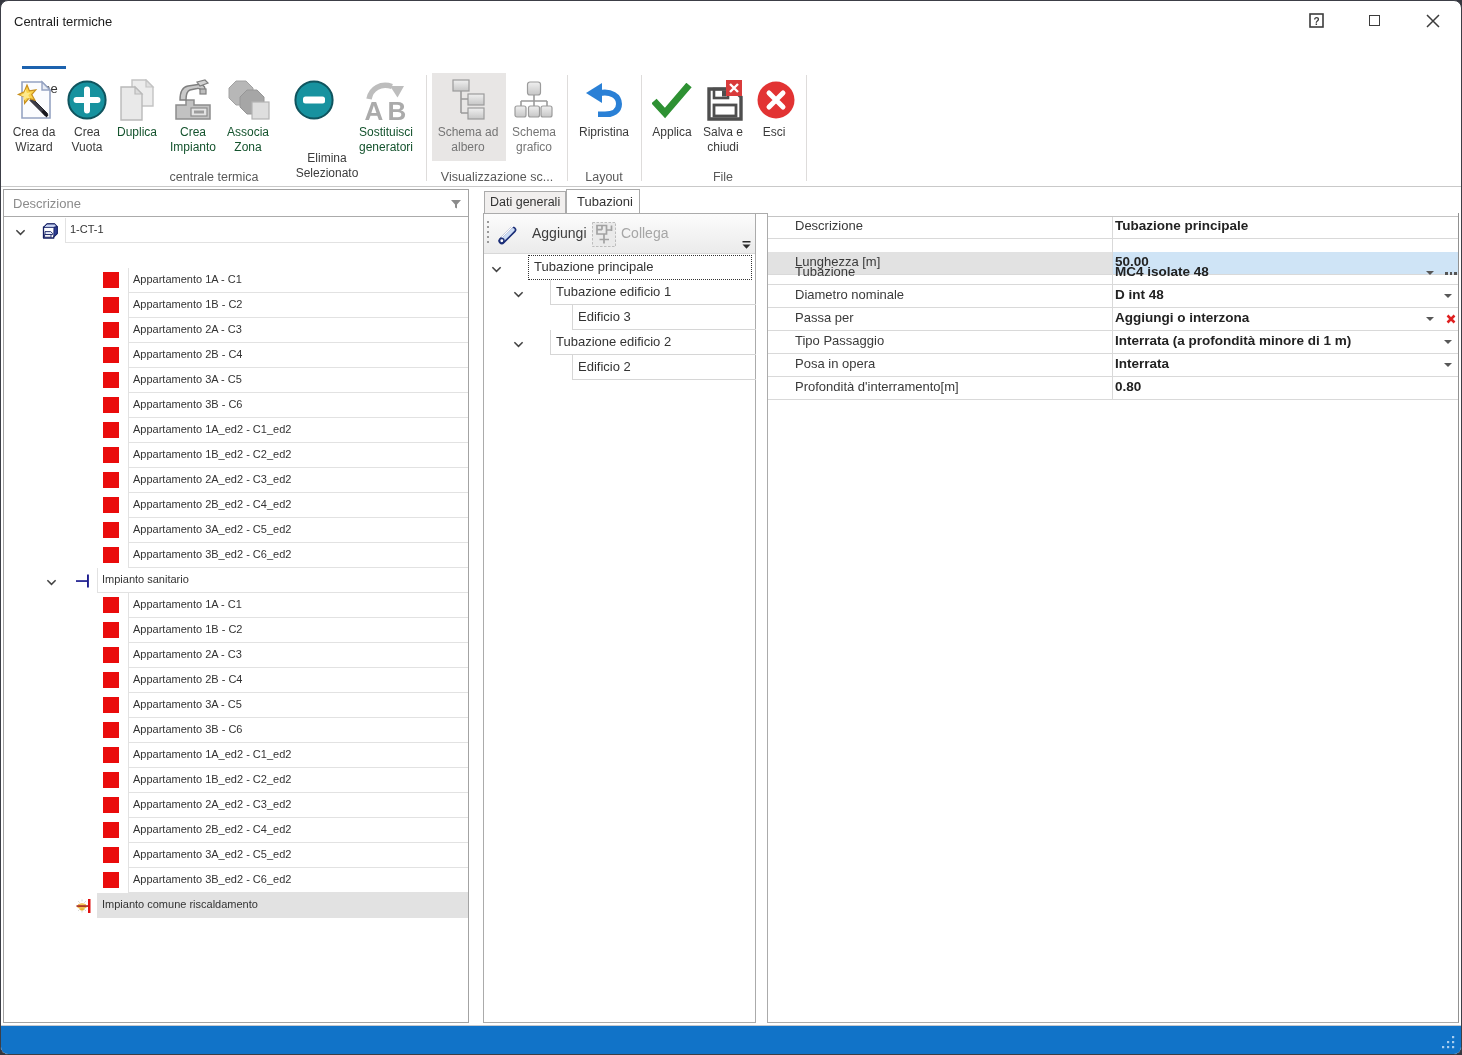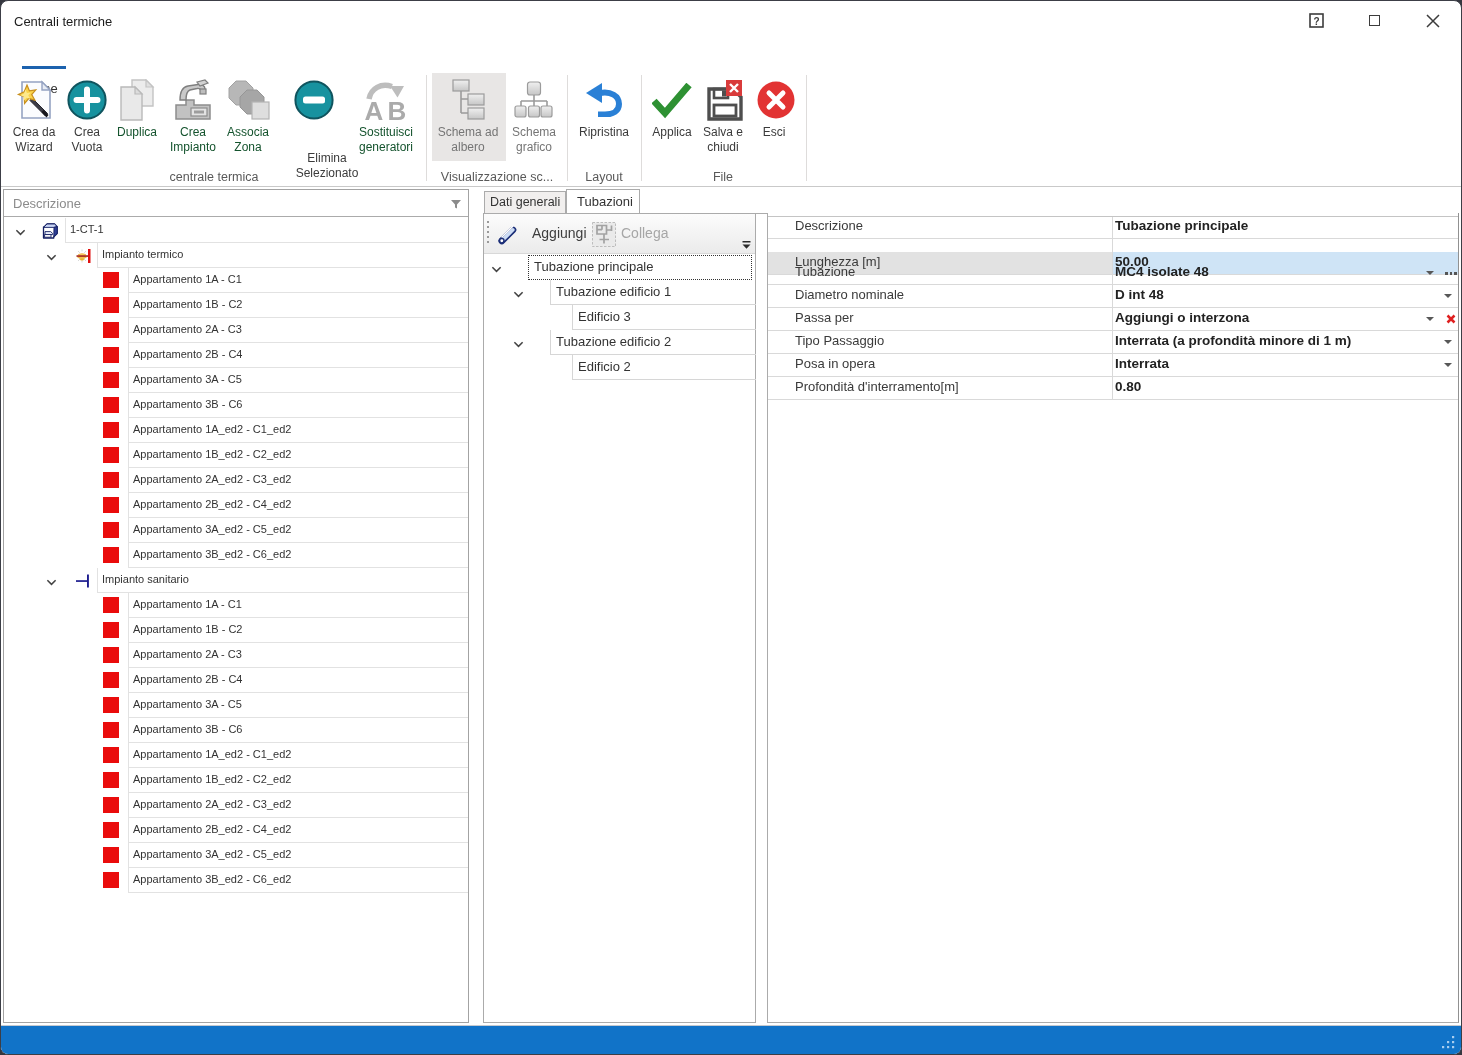--- a/index.html
+++ b/index.html
@@ -176,167 +176,165 @@
           </svg>
 <svg class="abs" style="left:37px; top:5px;" width="17" height="16" viewBox="0 0 17 16">
 <path d="M3 4 L6 1 H13.5 L16.2 3.6 V10.5 L12.8 13.8 V15 H2.5 V4 Z" fill="#ffffff" stroke="#141f63" stroke-width="1.3" stroke-linejoin="round"></path>
 <path d="M3 4 L6 1 H13.5 L16.2 3.6 L13 4.4 H3 Z" fill="#c9d5f5" stroke="#141f63" stroke-width="0.9"></path>
 <path d="M13 4.4 L16.2 3.6 V10.5 L12.8 13.8 Z" fill="#2e3f96" stroke="#141f63" stroke-width="0.9"></path>
 <path d="M4 8.6 H9.6 L11.6 10.4 V11.6 H4 Z" fill="#e8eefc" stroke="#141f63" stroke-width="0.9"></path>
 <rect x="3.6" y="11.6" width="6.4" height="2.6" fill="#fff" stroke="#141f63" stroke-width="0.9"></rect>
 </svg>
 <div class="txt" style="left:66px; top:-1px; line-height:25px;">1-CT-1</div>
 </div>
-<div class="trow" style="left:0; top:25px; width:464px;">
+<div class="trow" style="left:0; top:50px; width:464px;">
+<div class="cell" style="left:124px; width:340px;"></div>
+<div class="abs" style="left:99px; top:4px; width:16px; height:16px; background:#ea0c0c;"></div>
+<div class="txt" style="left:129px; top:-1px; line-height:25px;">Appartamento 1A - C1</div>
+</div>
+<div class="trow" style="left:0; top:75px; width:464px;">
+<div class="cell" style="left:124px; width:340px;"></div>
+<div class="abs" style="left:99px; top:4px; width:16px; height:16px; background:#ea0c0c;"></div>
+<div class="txt" style="left:129px; top:-1px; line-height:25px;">Appartamento 1B - C2</div>
+</div>
+<div class="trow" style="left:0; top:100px; width:464px;">
+<div class="cell" style="left:124px; width:340px;"></div>
+<div class="abs" style="left:99px; top:4px; width:16px; height:16px; background:#ea0c0c;"></div>
+<div class="txt" style="left:129px; top:-1px; line-height:25px;">Appartamento 2A - C3</div>
+</div>
+<div class="trow" style="left:0; top:125px; width:464px;">
+<div class="cell" style="left:124px; width:340px;"></div>
+<div class="abs" style="left:99px; top:4px; width:16px; height:16px; background:#ea0c0c;"></div>
+<div class="txt" style="left:129px; top:-1px; line-height:25px;">Appartamento 2B - C4</div>
+</div>
+<div class="trow" style="left:0; top:150px; width:464px;">
+<div class="cell" style="left:124px; width:340px;"></div>
+<div class="abs" style="left:99px; top:4px; width:16px; height:16px; background:#ea0c0c;"></div>
+<div class="txt" style="left:129px; top:-1px; line-height:25px;">Appartamento 3A - C5</div>
+</div>
+<div class="trow" style="left:0; top:175px; width:464px;">
+<div class="cell" style="left:124px; width:340px;"></div>
+<div class="abs" style="left:99px; top:4px; width:16px; height:16px; background:#ea0c0c;"></div>
+<div class="txt" style="left:129px; top:-1px; line-height:25px;">Appartamento 3B - C6</div>
+</div>
+<div class="trow" style="left:0; top:200px; width:464px;">
+<div class="cell" style="left:124px; width:340px;"></div>
+<div class="abs" style="left:99px; top:4px; width:16px; height:16px; background:#ea0c0c;"></div>
+<div class="txt" style="left:129px; top:-1px; line-height:25px;">Appartamento 1A_ed2 - C1_ed2</div>
+</div>
+<div class="trow" style="left:0; top:225px; width:464px;">
+<div class="cell" style="left:124px; width:340px;"></div>
+<div class="abs" style="left:99px; top:4px; width:16px; height:16px; background:#ea0c0c;"></div>
+<div class="txt" style="left:129px; top:-1px; line-height:25px;">Appartamento 1B_ed2 - C2_ed2</div>
+</div>
+<div class="trow" style="left:0; top:250px; width:464px;">
+<div class="cell" style="left:124px; width:340px;"></div>
+<div class="abs" style="left:99px; top:4px; width:16px; height:16px; background:#ea0c0c;"></div>
+<div class="txt" style="left:129px; top:-1px; line-height:25px;">Appartamento 2A_ed2 - C3_ed2</div>
+</div>
+<div class="trow" style="left:0; top:275px; width:464px;">
+<div class="cell" style="left:124px; width:340px;"></div>
+<div class="abs" style="left:99px; top:4px; width:16px; height:16px; background:#ea0c0c;"></div>
+<div class="txt" style="left:129px; top:-1px; line-height:25px;">Appartamento 2B_ed2 - C4_ed2</div>
+</div>
+<div class="trow" style="left:0; top:300px; width:464px;">
+<div class="cell" style="left:124px; width:340px;"></div>
+<div class="abs" style="left:99px; top:4px; width:16px; height:16px; background:#ea0c0c;"></div>
+<div class="txt" style="left:129px; top:-1px; line-height:25px;">Appartamento 3A_ed2 - C5_ed2</div>
+</div>
+<div class="trow" style="left:0; top:325px; width:464px;">
+<div class="cell" style="left:124px; width:340px;"></div>
+<div class="abs" style="left:99px; top:4px; width:16px; height:16px; background:#ea0c0c;"></div>
+<div class="txt" style="left:129px; top:-1px; line-height:25px;">Appartamento 3B_ed2 - C6_ed2</div>
+</div>
+<div class="trow" style="left:0; top:350px; width:464px;">
 <div class="cell" style="left:93px; width:371px;"></div>
 <svg class="chev" style="left:42px; top:9px;" width="12" height="8" viewBox="0 0 12 8">
             <path d="M1.5 1.5 L6 6 L10.5 1.5" fill="none" stroke="#444" stroke-width="1.7"></path>
           </svg>
+<svg class="abs" style="left:69px; top:5px;" width="18" height="16" viewBox="0 0 18 16">
+<rect x="3" y="7.2" width="12" height="1.7" fill="#1c1c8e"></rect>
+<rect x="14" y="1.5" width="1.9" height="13" fill="#1c1c8e"></rect>
+</svg>
+<div class="txt" style="left:98px; top:-1px; line-height:25px;">Impianto sanitario</div>
+</div>
+<div class="trow" style="left:0; top:375px; width:464px;">
+<div class="cell" style="left:124px; width:340px;"></div>
+<div class="abs" style="left:99px; top:4px; width:16px; height:16px; background:#ea0c0c;"></div>
+<div class="txt" style="left:129px; top:-1px; line-height:25px;">Appartamento 1A - C1</div>
+</div>
+<div class="trow" style="left:0; top:400px; width:464px;">
+<div class="cell" style="left:124px; width:340px;"></div>
+<div class="abs" style="left:99px; top:4px; width:16px; height:16px; background:#ea0c0c;"></div>
+<div class="txt" style="left:129px; top:-1px; line-height:25px;">Appartamento 1B - C2</div>
+</div>
+<div class="trow" style="left:0; top:425px; width:464px;">
+<div class="cell" style="left:124px; width:340px;"></div>
+<div class="abs" style="left:99px; top:4px; width:16px; height:16px; background:#ea0c0c;"></div>
+<div class="txt" style="left:129px; top:-1px; line-height:25px;">Appartamento 2A - C3</div>
+</div>
+<div class="trow" style="left:0; top:450px; width:464px;">
+<div class="cell" style="left:124px; width:340px;"></div>
+<div class="abs" style="left:99px; top:4px; width:16px; height:16px; background:#ea0c0c;"></div>
+<div class="txt" style="left:129px; top:-1px; line-height:25px;">Appartamento 2B - C4</div>
+</div>
+<div class="trow" style="left:0; top:475px; width:464px;">
+<div class="cell" style="left:124px; width:340px;"></div>
+<div class="abs" style="left:99px; top:4px; width:16px; height:16px; background:#ea0c0c;"></div>
+<div class="txt" style="left:129px; top:-1px; line-height:25px;">Appartamento 3A - C5</div>
+</div>
+<div class="trow" style="left:0; top:500px; width:464px;">
+<div class="cell" style="left:124px; width:340px;"></div>
+<div class="abs" style="left:99px; top:4px; width:16px; height:16px; background:#ea0c0c;"></div>
+<div class="txt" style="left:129px; top:-1px; line-height:25px;">Appartamento 3B - C6</div>
+</div>
+<div class="trow" style="left:0; top:525px; width:464px;">
+<div class="cell" style="left:124px; width:340px;"></div>
+<div class="abs" style="left:99px; top:4px; width:16px; height:16px; background:#ea0c0c;"></div>
+<div class="txt" style="left:129px; top:-1px; line-height:25px;">Appartamento 1A_ed2 - C1_ed2</div>
+</div>
+<div class="trow" style="left:0; top:550px; width:464px;">
+<div class="cell" style="left:124px; width:340px;"></div>
+<div class="abs" style="left:99px; top:4px; width:16px; height:16px; background:#ea0c0c;"></div>
+<div class="txt" style="left:129px; top:-1px; line-height:25px;">Appartamento 1B_ed2 - C2_ed2</div>
+</div>
+<div class="trow" style="left:0; top:575px; width:464px;">
+<div class="cell" style="left:124px; width:340px;"></div>
+<div class="abs" style="left:99px; top:4px; width:16px; height:16px; background:#ea0c0c;"></div>
+<div class="txt" style="left:129px; top:-1px; line-height:25px;">Appartamento 2A_ed2 - C3_ed2</div>
+</div>
+<div class="trow" style="left:0; top:600px; width:464px;">
+<div class="cell" style="left:124px; width:340px;"></div>
+<div class="abs" style="left:99px; top:4px; width:16px; height:16px; background:#ea0c0c;"></div>
+<div class="txt" style="left:129px; top:-1px; line-height:25px;">Appartamento 2B_ed2 - C4_ed2</div>
+</div>
+<div class="trow" style="left:0; top:625px; width:464px;">
+<div class="cell" style="left:124px; width:340px;"></div>
+<div class="abs" style="left:99px; top:4px; width:16px; height:16px; background:#ea0c0c;"></div>
+<div class="txt" style="left:129px; top:-1px; line-height:25px;">Appartamento 3A_ed2 - C5_ed2</div>
+</div>
+<div class="trow" style="left:0; top:650px; width:464px;">
+<div class="cell" style="left:124px; width:340px;"></div>
+<div class="abs" style="left:99px; top:4px; width:16px; height:16px; background:#ea0c0c;"></div>
+<div class="txt" style="left:129px; top:-1px; line-height:25px;">Appartamento 3B_ed2 - C6_ed2</div>
+</div>
+<div class="trow" style="left:0; top:675px; width:464px;">
+<div class="abs" style="left:93px; top:0; width:371px; height:25px; background:#e2e2e2;"></div>
+<div class="cell" style="left:93px; width:371px;"></div>
 <svg class="abs" style="left:69px; top:5px;" width="18" height="16" viewBox="0 0 18 16">
 <g stroke="#d4d4d4" stroke-width="0.9">
               <path d="M5 3 L6.8 4.8 M13 3 L11.2 4.8 M5 13 L6.8 11.2 M13 13 L11.2 11.2 M9 1.5 V3.4 M9 12.6 V14.5"></path>
             </g>
 <path d="M5 6.6 Q9 4.4 13 6.6 L12.2 7.3 L5.8 7.3 Z" fill="#f8ce62" stroke="#eaa93a" stroke-width="0.5"></path>
 <path d="M4.6 9.4 Q9 11.9 13.4 9.4 L12.4 8.7 L5.6 8.7 Z" fill="#f4c452" stroke="#eaa93a" stroke-width="0.5"></path>
 <path d="M6.2 10.6 h5.6 l-1.6 1.9 h-2.4 z" fill="#ecb52e"></path>
 <rect x="3.5" y="7.3" width="12" height="1.5" fill="#9c1506"></rect>
 <rect x="15" y="1" width="2.5" height="14" fill="#e01010"></rect>
 </svg>
-<div class="txt" style="left:98px; top:-1px; line-height:25px;">Impianto termico</div>
-</div>
-<div class="trow" style="left:0; top:50px; width:464px;">
-<div class="cell" style="left:124px; width:340px;"></div>
-<div class="abs" style="left:99px; top:4px; width:16px; height:16px; background:#ea0c0c;"></div>
-<div class="txt" style="left:129px; top:-1px; line-height:25px;">Appartamento 1A - C1</div>
-</div>
-<div class="trow" style="left:0; top:75px; width:464px;">
-<div class="cell" style="left:124px; width:340px;"></div>
-<div class="abs" style="left:99px; top:4px; width:16px; height:16px; background:#ea0c0c;"></div>
-<div class="txt" style="left:129px; top:-1px; line-height:25px;">Appartamento 1B - C2</div>
-</div>
-<div class="trow" style="left:0; top:100px; width:464px;">
-<div class="cell" style="left:124px; width:340px;"></div>
-<div class="abs" style="left:99px; top:4px; width:16px; height:16px; background:#ea0c0c;"></div>
-<div class="txt" style="left:129px; top:-1px; line-height:25px;">Appartamento 2A - C3</div>
-</div>
-<div class="trow" style="left:0; top:125px; width:464px;">
-<div class="cell" style="left:124px; width:340px;"></div>
-<div class="abs" style="left:99px; top:4px; width:16px; height:16px; background:#ea0c0c;"></div>
-<div class="txt" style="left:129px; top:-1px; line-height:25px;">Appartamento 2B - C4</div>
-</div>
-<div class="trow" style="left:0; top:150px; width:464px;">
-<div class="cell" style="left:124px; width:340px;"></div>
-<div class="abs" style="left:99px; top:4px; width:16px; height:16px; background:#ea0c0c;"></div>
-<div class="txt" style="left:129px; top:-1px; line-height:25px;">Appartamento 3A - C5</div>
-</div>
-<div class="trow" style="left:0; top:175px; width:464px;">
-<div class="cell" style="left:124px; width:340px;"></div>
-<div class="abs" style="left:99px; top:4px; width:16px; height:16px; background:#ea0c0c;"></div>
-<div class="txt" style="left:129px; top:-1px; line-height:25px;">Appartamento 3B - C6</div>
-</div>
-<div class="trow" style="left:0; top:200px; width:464px;">
-<div class="cell" style="left:124px; width:340px;"></div>
-<div class="abs" style="left:99px; top:4px; width:16px; height:16px; background:#ea0c0c;"></div>
-<div class="txt" style="left:129px; top:-1px; line-height:25px;">Appartamento 1A_ed2 - C1_ed2</div>
-</div>
-<div class="trow" style="left:0; top:225px; width:464px;">
-<div class="cell" style="left:124px; width:340px;"></div>
-<div class="abs" style="left:99px; top:4px; width:16px; height:16px; background:#ea0c0c;"></div>
-<div class="txt" style="left:129px; top:-1px; line-height:25px;">Appartamento 1B_ed2 - C2_ed2</div>
-</div>
-<div class="trow" style="left:0; top:250px; width:464px;">
-<div class="cell" style="left:124px; width:340px;"></div>
-<div class="abs" style="left:99px; top:4px; width:16px; height:16px; background:#ea0c0c;"></div>
-<div class="txt" style="left:129px; top:-1px; line-height:25px;">Appartamento 2A_ed2 - C3_ed2</div>
-</div>
-<div class="trow" style="left:0; top:275px; width:464px;">
-<div class="cell" style="left:124px; width:340px;"></div>
-<div class="abs" style="left:99px; top:4px; width:16px; height:16px; background:#ea0c0c;"></div>
-<div class="txt" style="left:129px; top:-1px; line-height:25px;">Appartamento 2B_ed2 - C4_ed2</div>
-</div>
-<div class="trow" style="left:0; top:300px; width:464px;">
-<div class="cell" style="left:124px; width:340px;"></div>
-<div class="abs" style="left:99px; top:4px; width:16px; height:16px; background:#ea0c0c;"></div>
-<div class="txt" style="left:129px; top:-1px; line-height:25px;">Appartamento 3A_ed2 - C5_ed2</div>
-</div>
-<div class="trow" style="left:0; top:325px; width:464px;">
-<div class="cell" style="left:124px; width:340px;"></div>
-<div class="abs" style="left:99px; top:4px; width:16px; height:16px; background:#ea0c0c;"></div>
-<div class="txt" style="left:129px; top:-1px; line-height:25px;">Appartamento 3B_ed2 - C6_ed2</div>
-</div>
-<div class="trow" style="left:0; top:350px; width:464px;">
-<div class="cell" style="left:93px; width:371px;"></div>
-<svg class="chev" style="left:42px; top:9px;" width="12" height="8" viewBox="0 0 12 8">
-            <path d="M1.5 1.5 L6 6 L10.5 1.5" fill="none" stroke="#444" stroke-width="1.7"></path>
-          </svg>
-<svg class="abs" style="left:69px; top:5px;" width="18" height="16" viewBox="0 0 18 16">
-<rect x="3" y="7.2" width="12" height="1.7" fill="#1c1c8e"></rect>
-<rect x="14" y="1.5" width="1.9" height="13" fill="#1c1c8e"></rect>
-</svg>
-<div class="txt" style="left:98px; top:-1px; line-height:25px;">Impianto sanitario</div>
-</div>
-<div class="trow" style="left:0; top:375px; width:464px;">
-<div class="cell" style="left:124px; width:340px;"></div>
-<div class="abs" style="left:99px; top:4px; width:16px; height:16px; background:#ea0c0c;"></div>
-<div class="txt" style="left:129px; top:-1px; line-height:25px;">Appartamento 1A - C1</div>
-</div>
-<div class="trow" style="left:0; top:400px; width:464px;">
-<div class="cell" style="left:124px; width:340px;"></div>
-<div class="abs" style="left:99px; top:4px; width:16px; height:16px; background:#ea0c0c;"></div>
-<div class="txt" style="left:129px; top:-1px; line-height:25px;">Appartamento 1B - C2</div>
-</div>
-<div class="trow" style="left:0; top:425px; width:464px;">
-<div class="cell" style="left:124px; width:340px;"></div>
-<div class="abs" style="left:99px; top:4px; width:16px; height:16px; background:#ea0c0c;"></div>
-<div class="txt" style="left:129px; top:-1px; line-height:25px;">Appartamento 2A - C3</div>
-</div>
-<div class="trow" style="left:0; top:450px; width:464px;">
-<div class="cell" style="left:124px; width:340px;"></div>
-<div class="abs" style="left:99px; top:4px; width:16px; height:16px; background:#ea0c0c;"></div>
-<div class="txt" style="left:129px; top:-1px; line-height:25px;">Appartamento 2B - C4</div>
-</div>
-<div class="trow" style="left:0; top:475px; width:464px;">
-<div class="cell" style="left:124px; width:340px;"></div>
-<div class="abs" style="left:99px; top:4px; width:16px; height:16px; background:#ea0c0c;"></div>
-<div class="txt" style="left:129px; top:-1px; line-height:25px;">Appartamento 3A - C5</div>
-</div>
-<div class="trow" style="left:0; top:500px; width:464px;">
-<div class="cell" style="left:124px; width:340px;"></div>
-<div class="abs" style="left:99px; top:4px; width:16px; height:16px; background:#ea0c0c;"></div>
-<div class="txt" style="left:129px; top:-1px; line-height:25px;">Appartamento 3B - C6</div>
-</div>
-<div class="trow" style="left:0; top:525px; width:464px;">
-<div class="cell" style="left:124px; width:340px;"></div>
-<div class="abs" style="left:99px; top:4px; width:16px; height:16px; background:#ea0c0c;"></div>
-<div class="txt" style="left:129px; top:-1px; line-height:25px;">Appartamento 1A_ed2 - C1_ed2</div>
-</div>
-<div class="trow" style="left:0; top:550px; width:464px;">
-<div class="cell" style="left:124px; width:340px;"></div>
-<div class="abs" style="left:99px; top:4px; width:16px; height:16px; background:#ea0c0c;"></div>
-<div class="txt" style="left:129px; top:-1px; line-height:25px;">Appartamento 1B_ed2 - C2_ed2</div>
-</div>
-<div class="trow" style="left:0; top:575px; width:464px;">
-<div class="cell" style="left:124px; width:340px;"></div>
-<div class="abs" style="left:99px; top:4px; width:16px; height:16px; background:#ea0c0c;"></div>
-<div class="txt" style="left:129px; top:-1px; line-height:25px;">Appartamento 2A_ed2 - C3_ed2</div>
-</div>
-<div class="trow" style="left:0; top:600px; width:464px;">
-<div class="cell" style="left:124px; width:340px;"></div>
-<div class="abs" style="left:99px; top:4px; width:16px; height:16px; background:#ea0c0c;"></div>
-<div class="txt" style="left:129px; top:-1px; line-height:25px;">Appartamento 2B_ed2 - C4_ed2</div>
-</div>
-<div class="trow" style="left:0; top:625px; width:464px;">
-<div class="cell" style="left:124px; width:340px;"></div>
-<div class="abs" style="left:99px; top:4px; width:16px; height:16px; background:#ea0c0c;"></div>
-<div class="txt" style="left:129px; top:-1px; line-height:25px;">Appartamento 3A_ed2 - C5_ed2</div>
-</div>
-<div class="trow" style="left:0; top:650px; width:464px;">
-<div class="cell" style="left:124px; width:340px;"></div>
-<div class="abs" style="left:99px; top:4px; width:16px; height:16px; background:#ea0c0c;"></div>
-<div class="txt" style="left:129px; top:-1px; line-height:25px;">Appartamento 3B_ed2 - C6_ed2</div>
+<div class="txt" style="left:98px; top:-1px; line-height:25px;">Impianto comune riscaldamento</div>
 </div>
 </div>
 
   </div>
   <div id="midpanel">
 
     <div class="abs" style="left:483px; top:190px; width:82px; height:22px; background:#f1efee; border:1px solid #ababab; border-bottom:none;">
       <div class="txt" style="left:5px; top:3px; font-size:12.5px; color:#333;">Dati generali</div>
     </div>
     <div class="abs" style="left:565px; top:188px; width:74px; height:24px; background:#fff; border:1px solid #ababab; border-bottom:none; z-index:3;">

